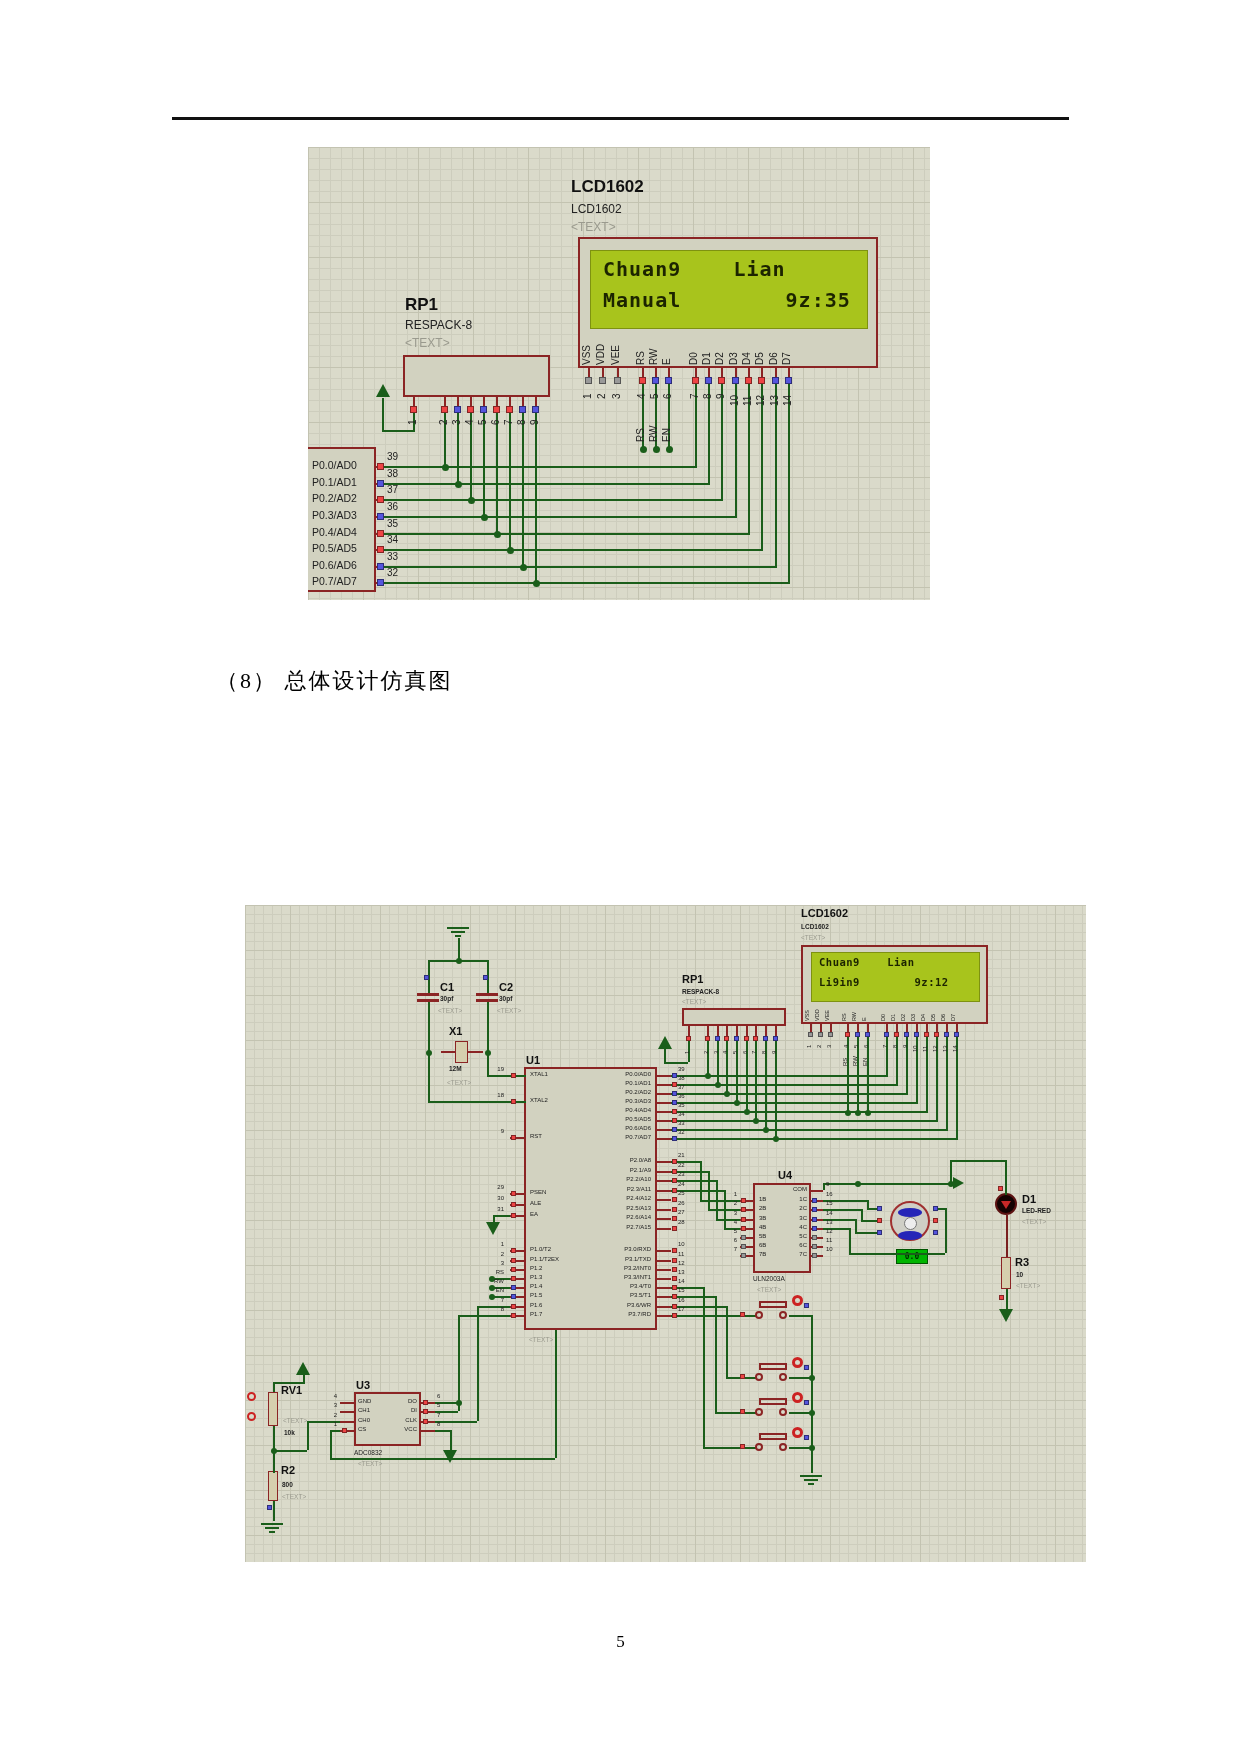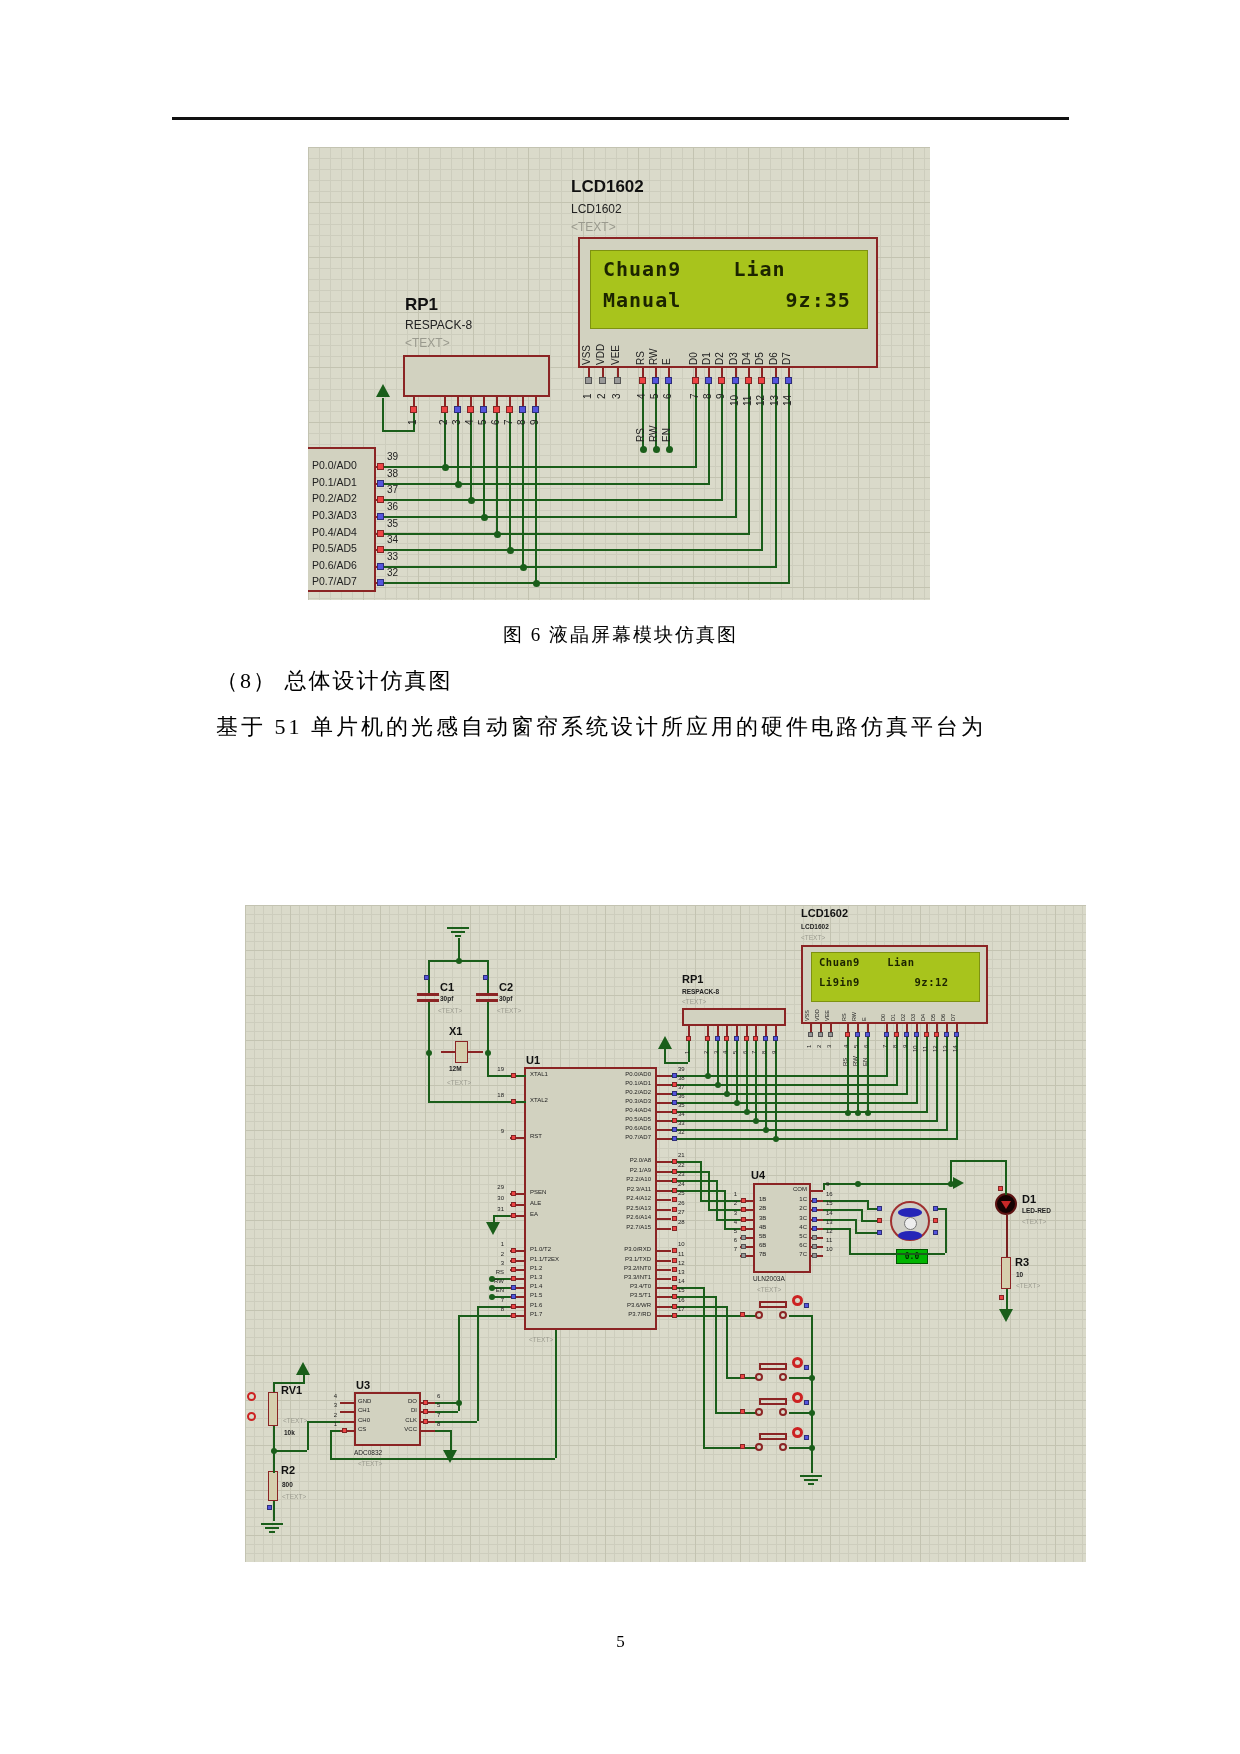--- a/index.html
+++ b/index.html
@@ -230,24 +230,22 @@
       <div class="plabel" style="left: 4px; top: 395px; font-size: 10.5px;">P0.5/AD5</div>
       <div class="sq red" style="left: 69px; top: 399px; width: 7px; height: 7px;"></div>
       <div class="plabel" style="left: 79px; top: 387px; font-size: 10px;">34</div>
       <div class="plabel" style="left: 4px; top: 412px; font-size: 10.5px;">P0.6/AD6</div>
       <div class="sq blue" style="left: 69px; top: 416px; width: 7px; height: 7px;"></div>
       <div class="plabel" style="left: 79px; top: 404px; font-size: 10px;">33</div>
       <div class="plabel" style="left: 4px; top: 428px; font-size: 10.5px;">P0.7/AD7</div>
       <div class="sq blue" style="left: 69px; top: 432px; width: 7px; height: 7px;"></div>
       <div class="plabel" style="left: 79px; top: 420px; font-size: 10px;">32</div>
     </div>
-  <div class="caption" style="top:622px">图 6 液晶屏幕模块仿真图</div>
 
   <div class="heading" style="top:666px">（8） 总体设计仿真图</div>
-  <div class="pline ind" style="top:712px">基于 51 单片机的光感自动窗帘系统设计所应用的硬件电路仿真平台为</div>
 
   <div class="fig" id="fig7">
 
     <div class="ref7 abs" style="left:195px;top:76px">C1</div>
     <div class="sub7 abs" style="left:195px;top:90px">30pf</div>
     <div class="ph7 abs" style="left:193px;top:102px">&lt;TEXT&gt;</div>
     <div class="ref7 abs" style="left:254px;top:76px">C2</div>
     <div class="sub7 abs" style="left:254px;top:90px">30pf</div>
     <div class="ph7 abs" style="left:252px;top:102px">&lt;TEXT&gt;</div>
     <div class="ref7 abs" style="left:204px;top:120px">X1</div>
@@ -265,21 +263,21 @@
     <div class="cbox" style="left:437px;top:103px;width:104px;height:18px"></div>
 
     <div class="ref7 abs" style="left:556px;top:2px">LCD1602</div>
     <div class="sub7 abs" style="left:556px;top:18px">LCD1602</div>
     <div class="ph7 abs" style="left:556px;top:29px">&lt;TEXT&gt;</div>
     <div class="cbox" style="left:556px;top:40px;width:187px;height:79px"></div>
     <div class="screen" style="left:566px;top:47px;width:167px;height:48px"></div>
     <div class="lcdline f7" style="left:574px;top:51px">Chuan9    Lian</div>
     <div class="lcdline f7" style="left:574px;top:71px">Li9in9        9z:12</div>
 
-    <div class="ref7 abs" style="left:506px;top:264px">U4</div>
+    <div class="ref7 abs" style="left:533px;top:264px">U4</div>
     <div class="cbox" style="left:508px;top:278px;width:58px;height:90px"></div>
     <div class="sub7 abs" style="left:508px;top:370px;font-weight:normal">ULN2003A</div>
     <div class="ph7 abs" style="left:512px;top:381px">&lt;TEXT&gt;</div>
 
     <div class="ref7 abs" style="left:111px;top:474px">U3</div>
     <div class="cbox" style="left:109px;top:487px;width:67px;height:54px"></div>
     <div class="sub7 abs" style="left:109px;top:544px;font-weight:normal">ADC0832</div>
     <div class="ph7 abs" style="left:113px;top:555px">&lt;TEXT&gt;</div>
 
     <div class="ref7 abs" style="left:36px;top:479px">RV1</div>

